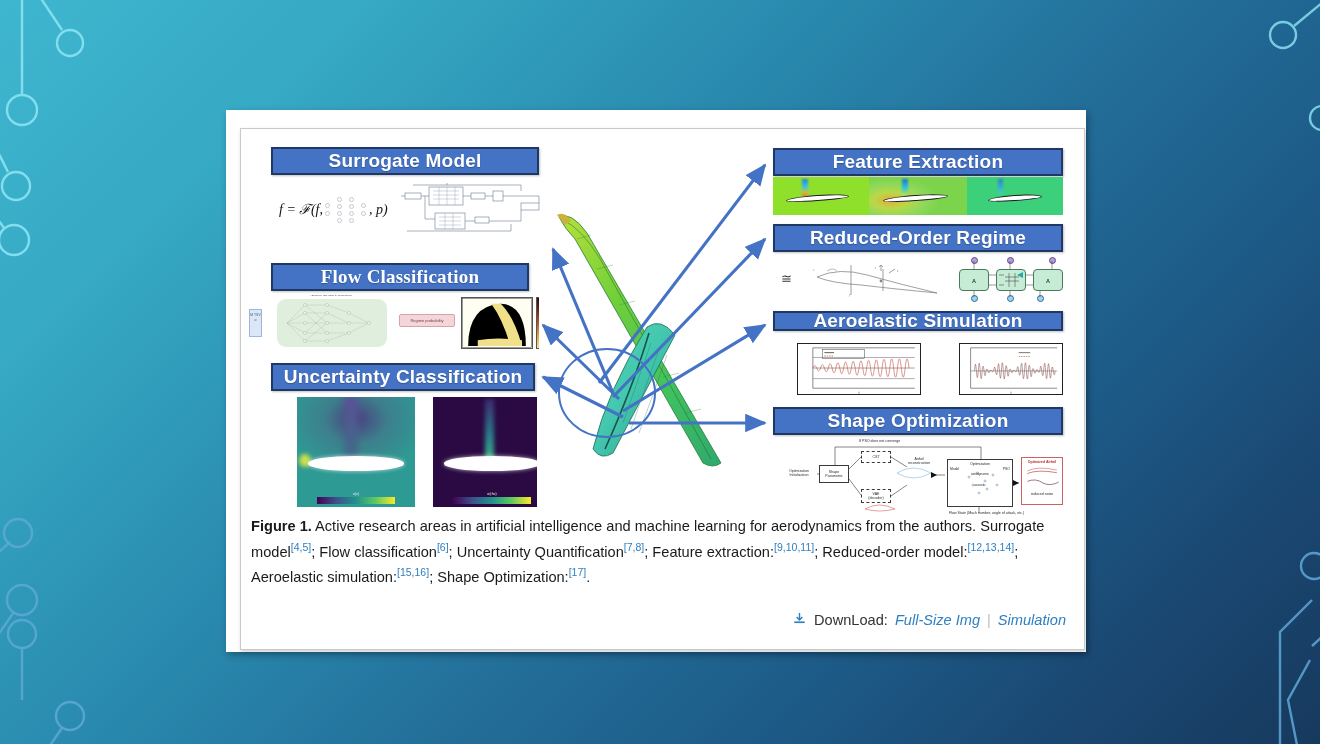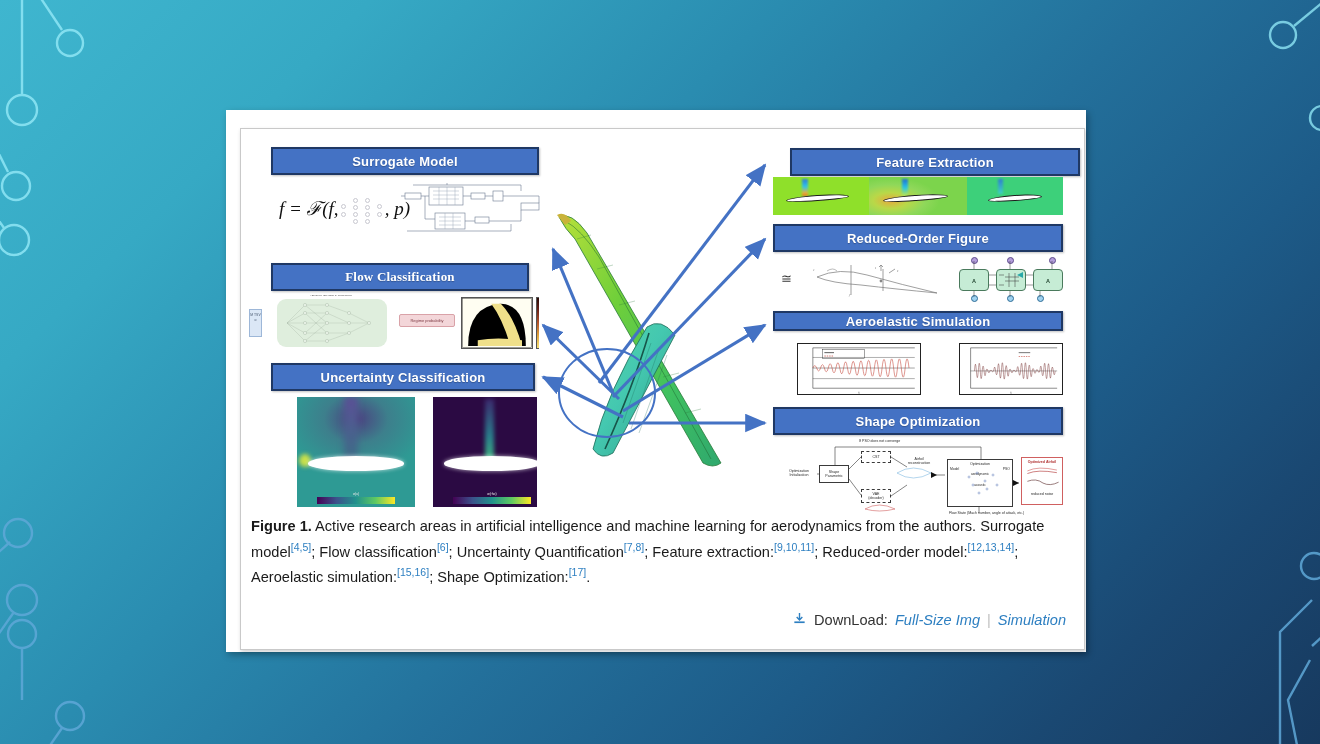--- a/index.html
+++ b/index.html
@@ -42,46 +42,46 @@
     background: #ffffff; overflow: hidden;
   }
 
   
   .hdr {
     position: absolute;
     background: #4472c4;
     border: 2px solid #1f3864;
     color: #ffffff;
     font-weight: bold;
-    font-size: 13px;
+    font-size: 19px;
     letter-spacing: .2px;
     display: flex; align-items: center; justify-content: center;
     text-shadow: 0 1px 1px rgba(0,0,0,.25);
     box-shadow: 1px 1px 2px rgba(0,0,0,.25);
   }
 
   
   #hdr-surrogate   { left: 30px;  top: 18px;  width: 268px; height: 28px; }
   #hdr-flowclass   { left: 30px;  top: 134px; width: 258px; height: 28px; font-family: Liberation Serif, serif; }
   #hdr-uncert      { left: 30px;  top: 234px; width: 264px; height: 28px; }
   
-  #hdr-feature     { left: 532px; top: 19px;  width: 290px; height: 28px; margin-left: 17px; }
+  #hdr-feature     { left: 532px; top: 19px;  width: 290px; height: 28px; }
   #hdr-rom         { left: 532px; top: 95px;  width: 290px; height: 28px; }
   #hdr-aero        { left: 532px; top: 182px; width: 290px; height: 20px; }
   #hdr-shape       { left: 532px; top: 278px; width: 290px; height: 28px; }
 
   
   .panel { position: absolute; overflow: hidden; }
 
   
   #art-surrogate { left: 34px; top: 52px; width: 280px; height: 58px; }
   .formula {
     position: absolute; left: 4px; top: 14px;
     font-family: "Liberation Serif", serif;
-    font-style: italic; font-size: 19px; color: #111;
+    font-style: italic; font-size: 14px; color: #111;
     white-space: nowrap;
   }
   .formula .cal { font-family: "DejaVu Serif", serif; font-style: italic; }
   .nn-inline {
     display: inline-block; width: 46px; height: 28px; vertical-align: -9px;
     position: relative; opacity: .55;
   }
   .nn-inline i {
     position: absolute; width: 5px; height: 5px; border-radius: 50%;
     border: 1px solid #9a9aa8; background: #fff;
@@ -385,21 +385,21 @@
       <div class="fe-cell" style="left:96px;width:98px;background:radial-gradient(ellipse 50% 60% at 22% 62%, #e8a83c 0%, #b9d848 35%, #8fd85a 70%, #7cd44c 100%);">
         <div class="fe-plume" style="left:34%;background:linear-gradient(to bottom,#1f6fd0,#28c4e6 50%,#bfe64a);"></div>
         <div class="fe-airfoil"></div>
       </div>
       <div class="fe-cell" style="left:194px;width:96px;background:#3dd07a;">
         <div class="fe-plume" style="left:32%;height:40%;background:linear-gradient(to bottom,#2f7fd0,#3fd3c0);"></div>
         <div class="fe-airfoil" style="left:22%;width:56%;"></div>
       </div>
     </div>
 
-    <div class="hdr" id="hdr-rom">Reduced-Order Figure</div>
+    <div class="hdr" id="hdr-rom">Reduced-Order Regime</div>
 
     <div class="panel" id="art-rom">
       <div class="rom-eq">≅</div>
       <svg class="rom-wing" viewBox="0 0 132 34">
         <g fill="none" stroke="#777" stroke-width="0.7">
           <path d="M6,14 Q28,4 56,12 Q92,22 126,30 Q84,26 50,22 Q20,20 6,14 Z"></path>
           <path d="M40,2 V32 M72,6 V28"></path>
           <path d="M16,8 q6,-4 10,0" stroke-width="0.5"></path>
           <path d="M70,8 v-6 M70,2 l-2,2 M70,2 l2,2"></path>
           <path d="M78,10 l6,-4"></path>

